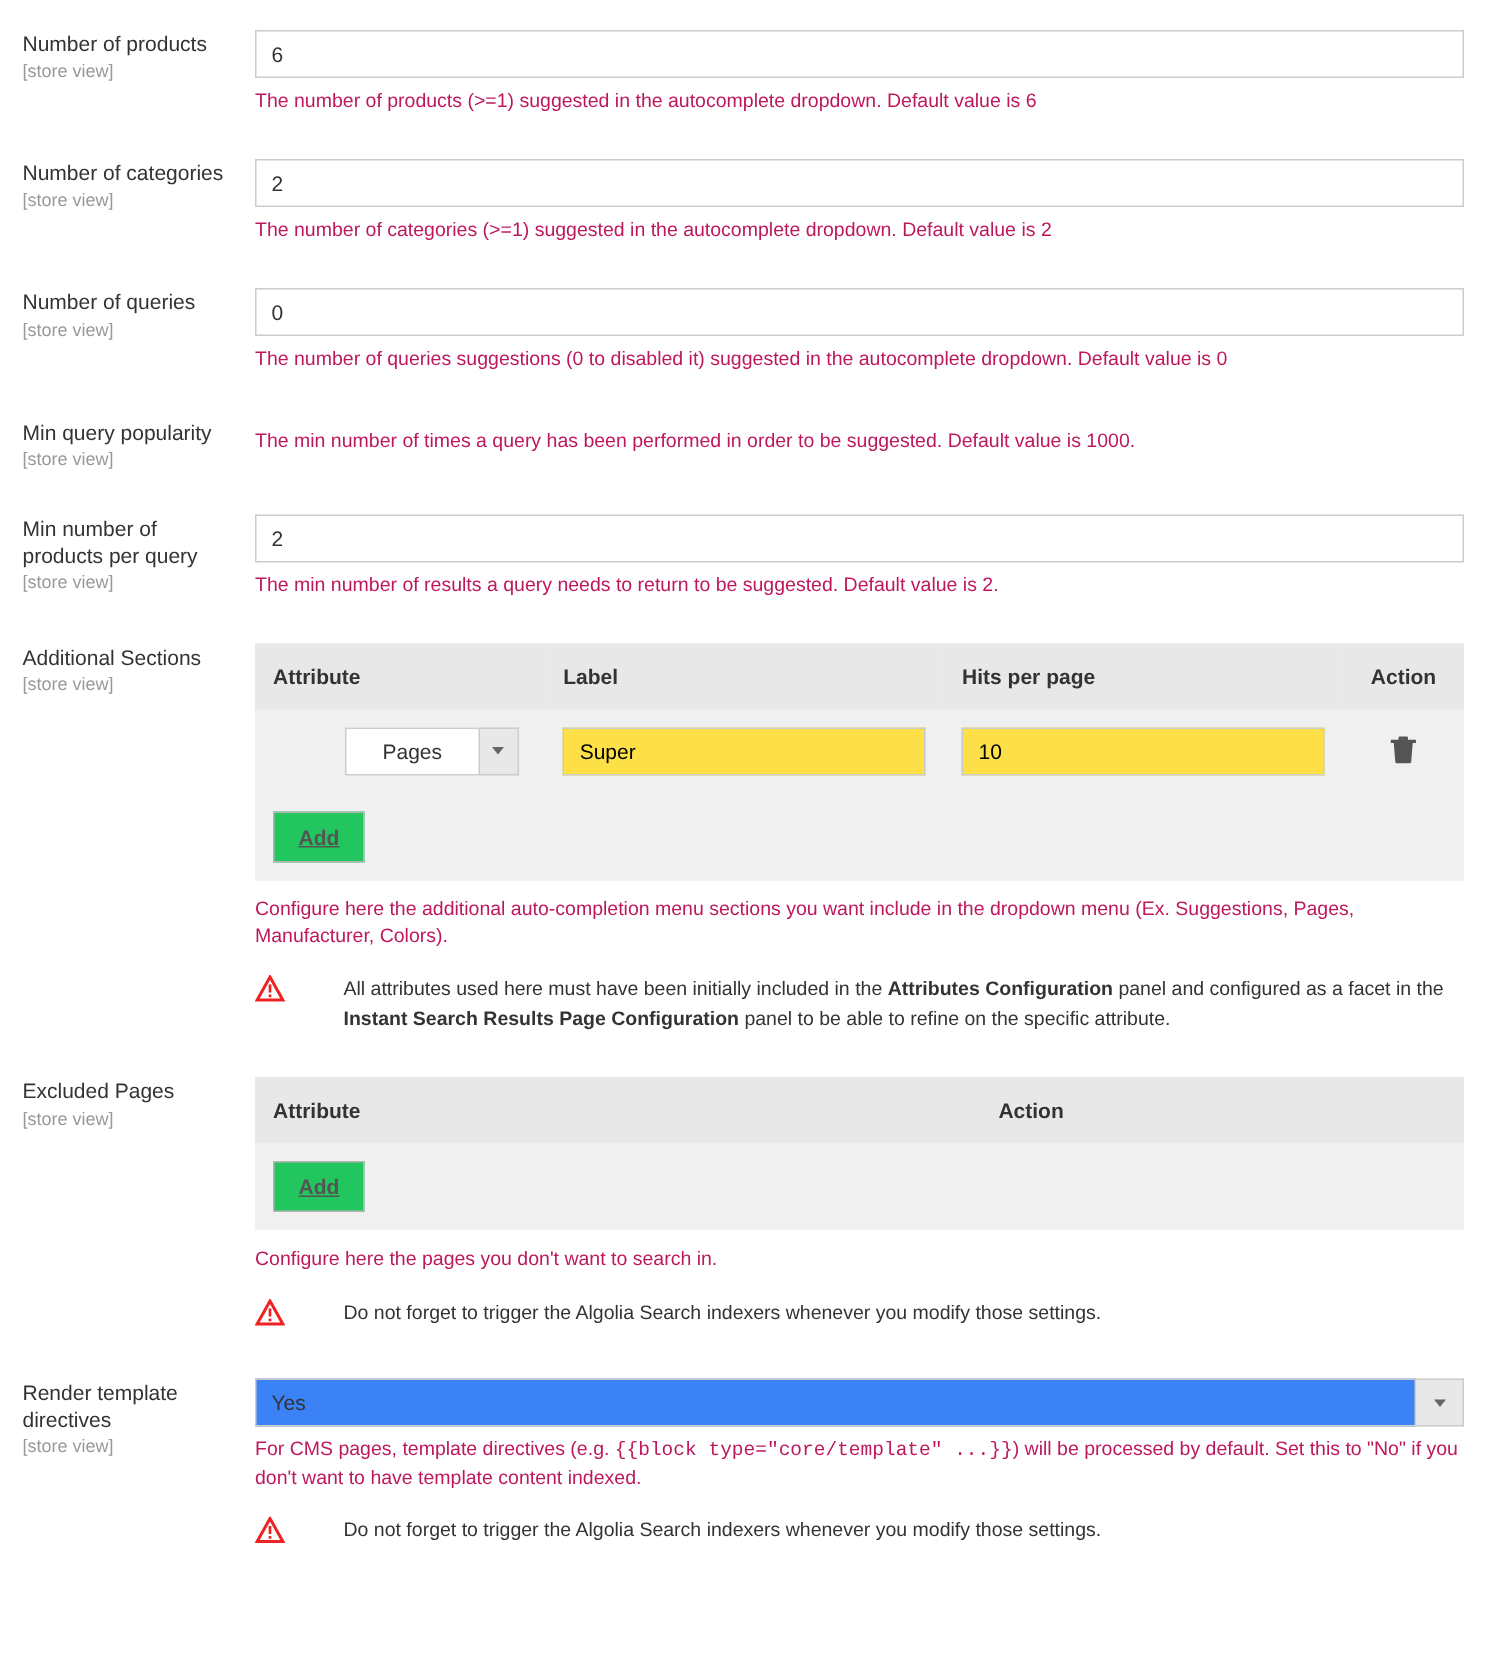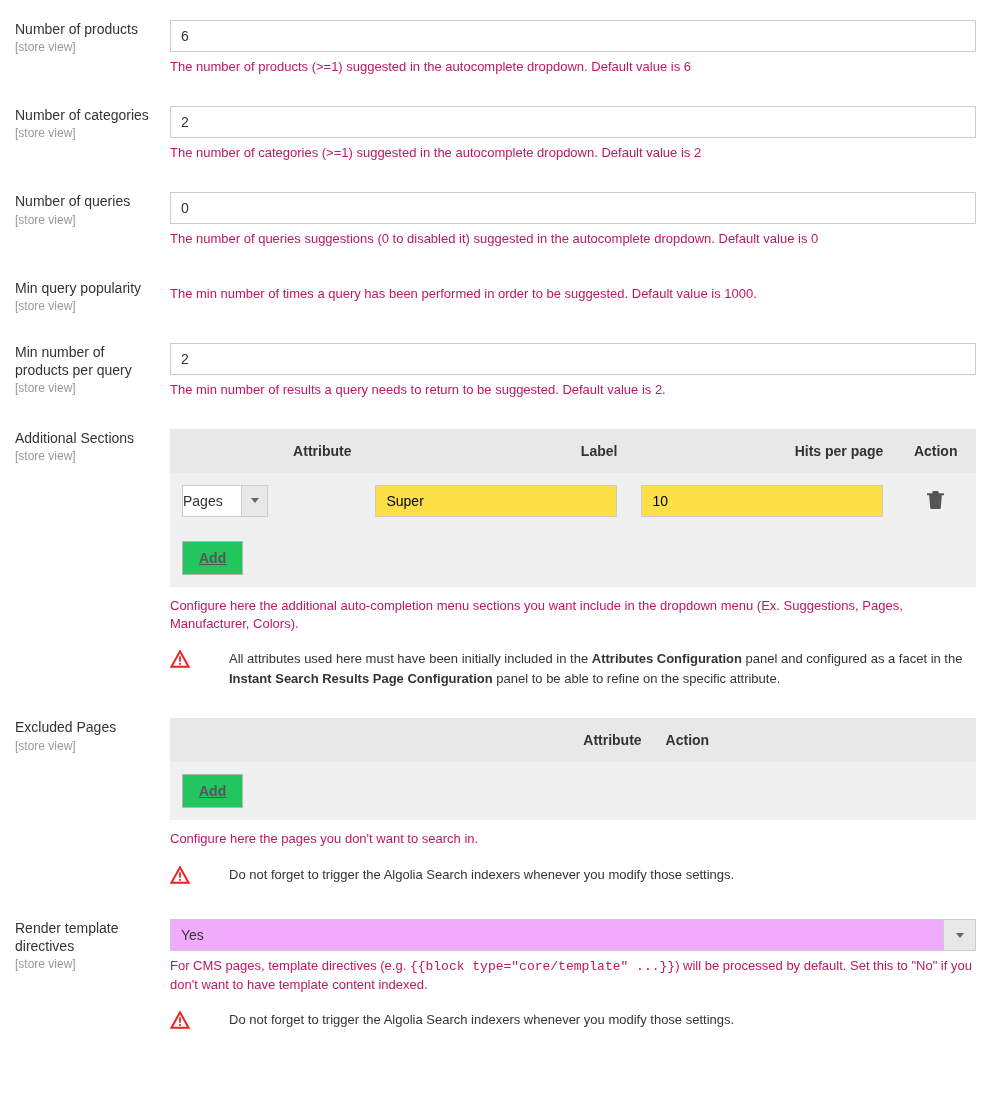--- a/index.html
+++ b/index.html
@@ -5,38 +5,38 @@
 * { box-sizing: border-box; margin: 0; padding: 0; }
 body { font-family: -apple-system, BlinkMacSystemFont, "Segoe UI", Helvetica, Arial, sans-serif; font-size: 14px; color: #333; background: #fff; padding: 20px 15px; }
 .field-row { display: flex; margin-bottom: 30px; }
 .label-col { width: 155px; text-align: left; padding-right: 18px; flex-shrink: 0; }
 .label-col .label { color: #333; font-size: 14px; line-height: 1.3; display: block; }
 .label-col .scope { color: #999; font-size: 12px; margin-top: 2px; display: block; }
 .value-col { flex: 1; min-width: 0; }
 .text-input { width: 100%; padding: 7px 10px; border: 1px solid #ccc; font-size: 14px; background: #fff; color: #333; }
 .help-text { color: #be185d; font-size: 13px; margin-top: 6px; line-height: 1.4; }
 .grid-table { width: 100%; border-collapse: collapse; background: #f0f0f0; }
-.grid-table th { text-align: right; font-weight: 600; padding: 14px 12px; background: #e8e8e8; color: #333; font-size: 14px; }
+.grid-table th { text-align: left; font-weight: 600; padding: 14px 12px; background: #e8e8e8; color: #333; font-size: 14px; }
 .grid-table td { padding: 12px; background: #f0f0f0; vertical-align: middle; }
 .grid-table th:last-child { text-align: center; }
 .grid-table .footer-row td { padding: 12px; }
 .select-combo { display: inline-flex; }
-.select-combo .val { border: 1px solid #ccc; background: #fff; padding: 7px 0; font-size: 14px; min-width: 60px; }
+.select-combo .val { border: 1px solid #ccc; background: #fff; padding: 7px 24px; font-size: 14px; min-width: 60px; margin-left: 48px; }
 .select-combo .arrow { border: 1px solid #ccc; border-left: none; background: #e8e8e8; width: 26px; display: flex; align-items: center; justify-content: center; }
 .select-combo .arrow::after { content: ""; border-left: 4px solid transparent; border-right: 4px solid transparent; border-top: 5px solid #666; }
 .grid-input { width: 100%; padding: 7px 10px; border: 1px solid #ccc; font-size: 14px; background: #fde047; }
 .add-btn { padding: 8px 16px; background: #22c55e; border: 1px solid #b5b5b5; font-size: 14px; font-weight: 600; color: #555; cursor: pointer; text-decoration: underline; }
 .trash-icon { cursor: pointer; display: inline-flex; align-items: center; justify-content: center; width: 100%; }
 .trash-icon svg { width: 17px; height: 19px; fill: #555; }
 .warning-block { display: flex; align-items: flex-start; margin-top: 16px; line-height: 1.5; font-size: 13px; color: #333; gap: 30px; }
 .warning-icon { flex-shrink: 0; margin-right: 9px; margin-top: 1px; }
 .warning-icon svg { width: 20px; height: 18px; }
 .warning-text { flex: 1; }
 .select-field { position: relative; display: flex; }
-.select-field .sel-val { flex: 1; border: 1px solid #ccc; background: #f0abfc; padding: 7px 10px; font-size: 14px; }
+.select-field .sel-val { flex: 1; border: 1px solid #ccc; background: #3b82f6; padding: 7px 10px; font-size: 14px; }
 .select-field .sel-arrow { width: 32px; border: 1px solid #ccc; border-left: none; background: #e8e8e8; display: flex; align-items: center; justify-content: center; }
 .select-field .sel-arrow::after { content: ""; border-left: 4px solid transparent; border-right: 4px solid transparent; border-top: 5px solid #666; }
 .help-text code { font-family: "Courier New", monospace; font-size: 13px; }
 </style>
 </head>
 <body>
 
 <div class="field-row">
   <div class="label-col">
     <span class="label">Number of products</span>

